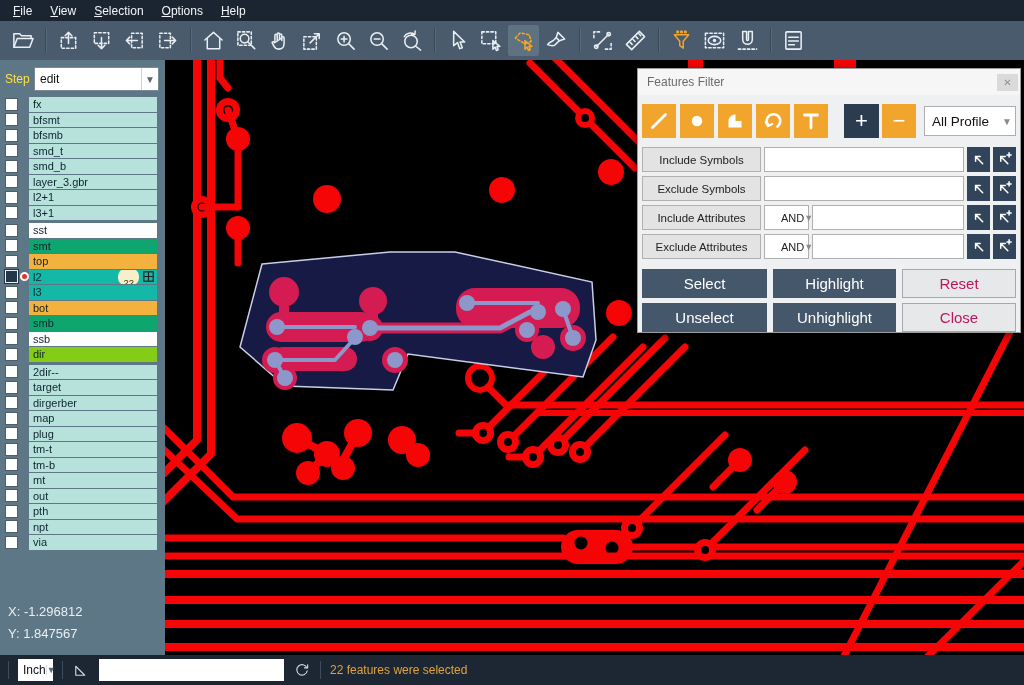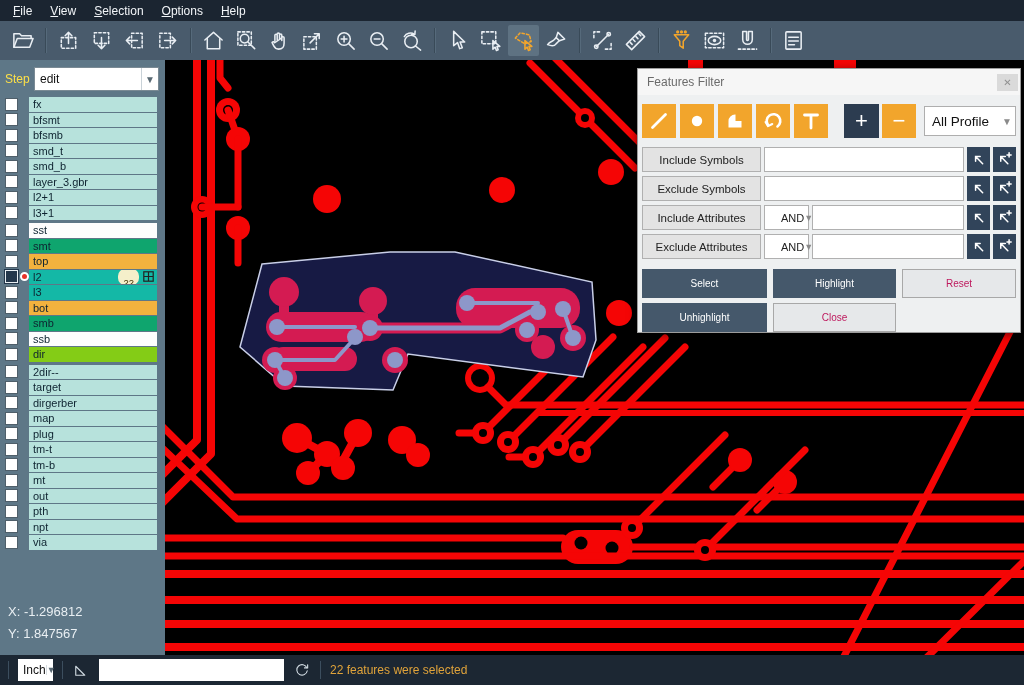--- a/index.html
+++ b/index.html
@@ -67,21 +67,21 @@
   .filter-rows{margin-top:9px;display:flex;flex-direction:column;gap:4px;flex:none;}
   .f-row{display:flex;align-items:stretch;height:25px;gap:3px;}
   .f-label{width:119px;flex:none;background:#e3e3e3;border:1px solid #b0b0b0;display:flex;align-items:center;justify-content:center;font-size:11.5px;color:#222;}
   .and-sel{width:45px;flex:none;background:#fff;border:1px solid #b0b0b0;display:flex;align-items:center;font-size:11px;color:#222;padding-left:12px;}
   .and-sel .val{flex:1;padding-left:4px;}
   .and-sel .chev{color:#8a8a8a;font-size:9px;padding-right:2px;}
   .f-input{flex:1;background:#fff;border:1px solid #b0b0b0;min-width:0;font-size:12px;padding:0 4px;}
   .arrow-btn{width:23px;flex:none;background:#31445a;color:#fff;display:flex;align-items:center;justify-content:center;position:relative;}
   .arrow-btn svg{width:15px;height:15px;stroke:#fff;stroke-width:1.8;fill:none;stroke-linecap:round;}
   .action-grid{margin-top:10px;display:grid;grid-template-columns:125px 123px 1fr;grid-auto-rows:29px;gap:5px 6px;}
-  .a-btn{display:flex;align-items:center;justify-content:center;font-size:10px;}
+  .a-btn{display:flex;align-items:center;justify-content:center;font-size:15px;}
   .a-dark{background:#45586b;color:#fff;}
   .a-light{background:#e6e8ea;border:1px solid #a8a8a8;color:#be185d;}
   
   .statusbar{background:#1c2733;display:flex;align-items:center;padding:0 8px;gap:9px;}
   .sb-sep{width:1px;height:18px;background:#3c4e5e;flex:none;}
   .unit-sel{width:35px;height:22px;background:#fff;display:flex;align-items:center;font-size:12px;color:#111;flex:none;}
   .unit-sel .val{flex:1;padding-left:5px;}
   .unit-sel .chev{width:15px;color:#5a6a74;font-size:9px;text-align:center;border-left:1px solid #d5dbe0;}
   .sb-ic{color:#cfd9e0;display:flex;align-items:center;flex:none;}
   .sb-ic svg{width:18px;height:18px;stroke:currentColor;fill:none;stroke-width:1.5;stroke-linecap:round;stroke-linejoin:round;}
@@ -748,20 +748,21 @@
                     <path d="M13 14L4.5 5.5M4.5 11V5.5H10"></path>
                     <path d="M12 3.5h5M14.5 1v5"></path>
                   </svg>
                 </div>
               </div>
             </div>
           <div class="action-grid" id="dlg-actions">
               <div class="a-btn a-dark">Select</div>
               <div class="a-btn a-dark">Highlight</div>
               <div class="a-btn a-light">Reset</div>
+              <div class="a-btn a-dark">Unselect</div>
               <div class="a-btn a-dark">Unhighlight</div>
               <div class="a-btn a-light">Close</div>
             </div>
         </div>
       </div>
     </div>
   </div>
 
   <div class="statusbar">
     <div class="sb-sep"></div>

